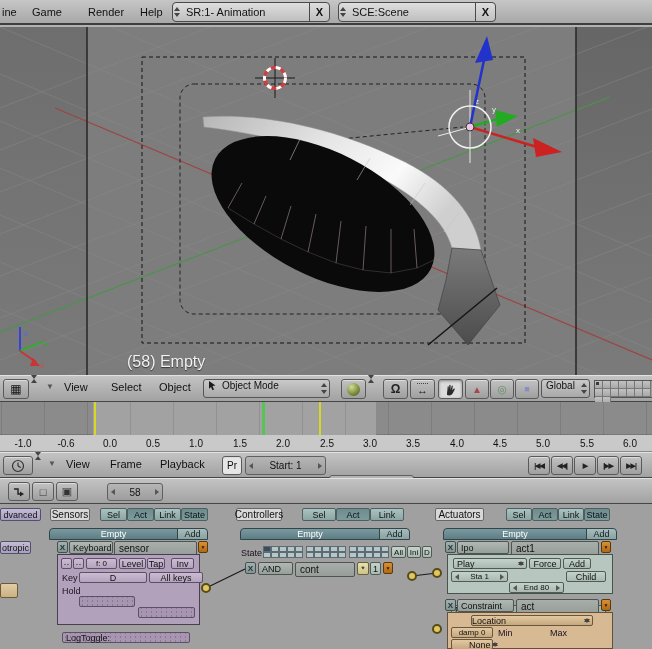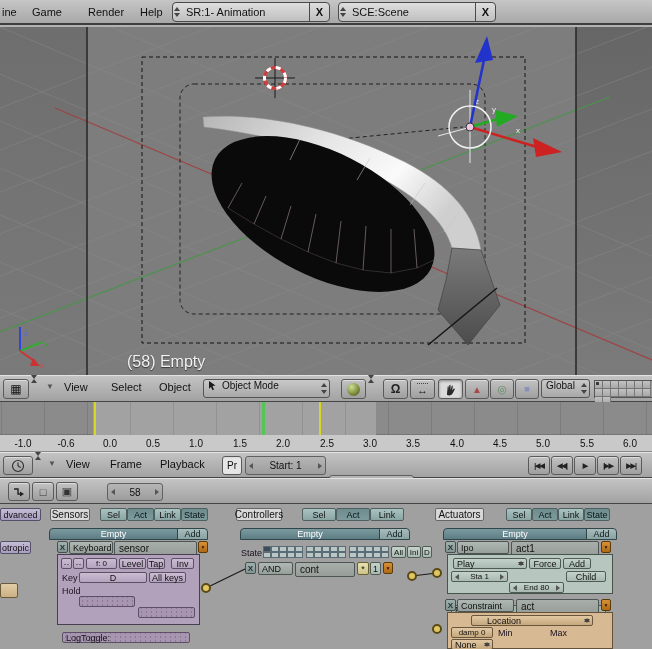--- a/index.html
+++ b/index.html
@@ -396,21 +396,21 @@
     <div class="a w-s" style="left:3px;top:3px;width:11px;height:11px">··</div>
     <div class="a w-s" style="left:15px;top:3px;width:11px;height:11px">··</div>
     <div class="a num w-s" style="left:28px;top:3px;width:31px;height:11px;font-size:8px">
         <span>f: 0</span>
       </div>
     <div class="a w-s" style="left:61px;top:3px;width:27px;height:11px">Level</div>
     <div class="a w-s" style="left:89px;top:3px;width:18px;height:11px">Tap</div>
     <div class="a w-s" style="left:113px;top:3px;width:23px;height:11px">Inv</div>
     <span class="a lab" style="left:4px;top:18px">Key</span>
     <div class="a w-s" style="left:21px;top:17px;width:68px;height:11px">D</div>
-    <div class="a w-s" style="left:91px;top:17px;width:37px;height:11px">All keys</div>
+    <div class="a w-s" style="left:91px;top:17px;width:54px;height:11px">All keys</div>
     <span class="a lab" style="left:4px;top:31px">Hold</span>
     <div class="a f-s" style="left:21px;top:30px;width:56px;height:11px"></div>
     <div class="a f-s" style="left:80px;top:30px;width:57px;height:11px"></div>
     <div class="a f-s" style="left:4px;top:44px;width:128px;height:11px">LogToggle:</div>
 
   </div>
 
   <div class="a phead" style="left:240px;top:24px;width:170px">
     <span class="t">Empty</span>
     <span class="add">Add</span>
@@ -494,30 +494,30 @@
     <div class="a w-i" style="left:118px;top:16px;width:40px;height:11px">Child</div>
     <div class="a f-s" style="left:3px;top:28px;width:155px;height:10px;background:#a3b5ab;border-color:#4e5c55">Frame Prop:</div>
   </div>
   <div class="a x" style="left:445px;top:95px">X</div>
   <div class="a tdrop" style="left:457px;top:95px;width:57px">
       <span>Constraint</span>
     </div>
   <div class="a tfield" style="left:516px;top:95px;width:83px">act</div>
   <div class="a orange" style="left:601px;top:95px">▼</div>
   <div class="a body-c" style="left:447px;top:108px;width:166px;height:37px">
-    <div class="a w-c" style="left:23px;top:2px;width:122px;height:11px;justify-content:flex-start;padding-left:15px">
+    <div class="a w-c" style="left:23px;top:2px;width:122px;height:11px;justify-content:flex-start;padding-left:0">
         <span>Location</span>
         <span class="ud" style="margin-left:auto"></span>
       </div>
     <div class="a num w-c" style="left:3px;top:14px;width:42px;height:11px;font-size:8px">
         <span>damp 0</span>
       </div>
     <span class="a lab" style="left:50px;top:15px">Min</span>
     <span class="a lab" style="left:102px;top:15px">Max</span>
-    <div class="a w-c" style="left:3px;top:26px;width:42px;height:11px;justify-content:flex-start;padding-left:3px">
+    <div class="a w-c" style="left:3px;top:26px;width:42px;height:11px;justify-content:flex-start;padding-left:17px">
         <span>None</span>
         <span class="ud" style="margin-left:auto"></span>
       </div>
 
   </div>
 
   <svg class="a" style="left:0;top:0" width="652" height="145" viewBox="0 504 652 145">
     <line x1="206" y1="588" x2="245" y2="569" stroke="#1a1a1a" stroke-width="1.2"></line>
     <line x1="412" y1="576" x2="437" y2="573" stroke="#1a1a1a" stroke-width="1.2"></line>
     <circle cx="206" cy="588" r="4" fill="#e0c860" stroke="#5a4a18" stroke-width="2"></circle>

